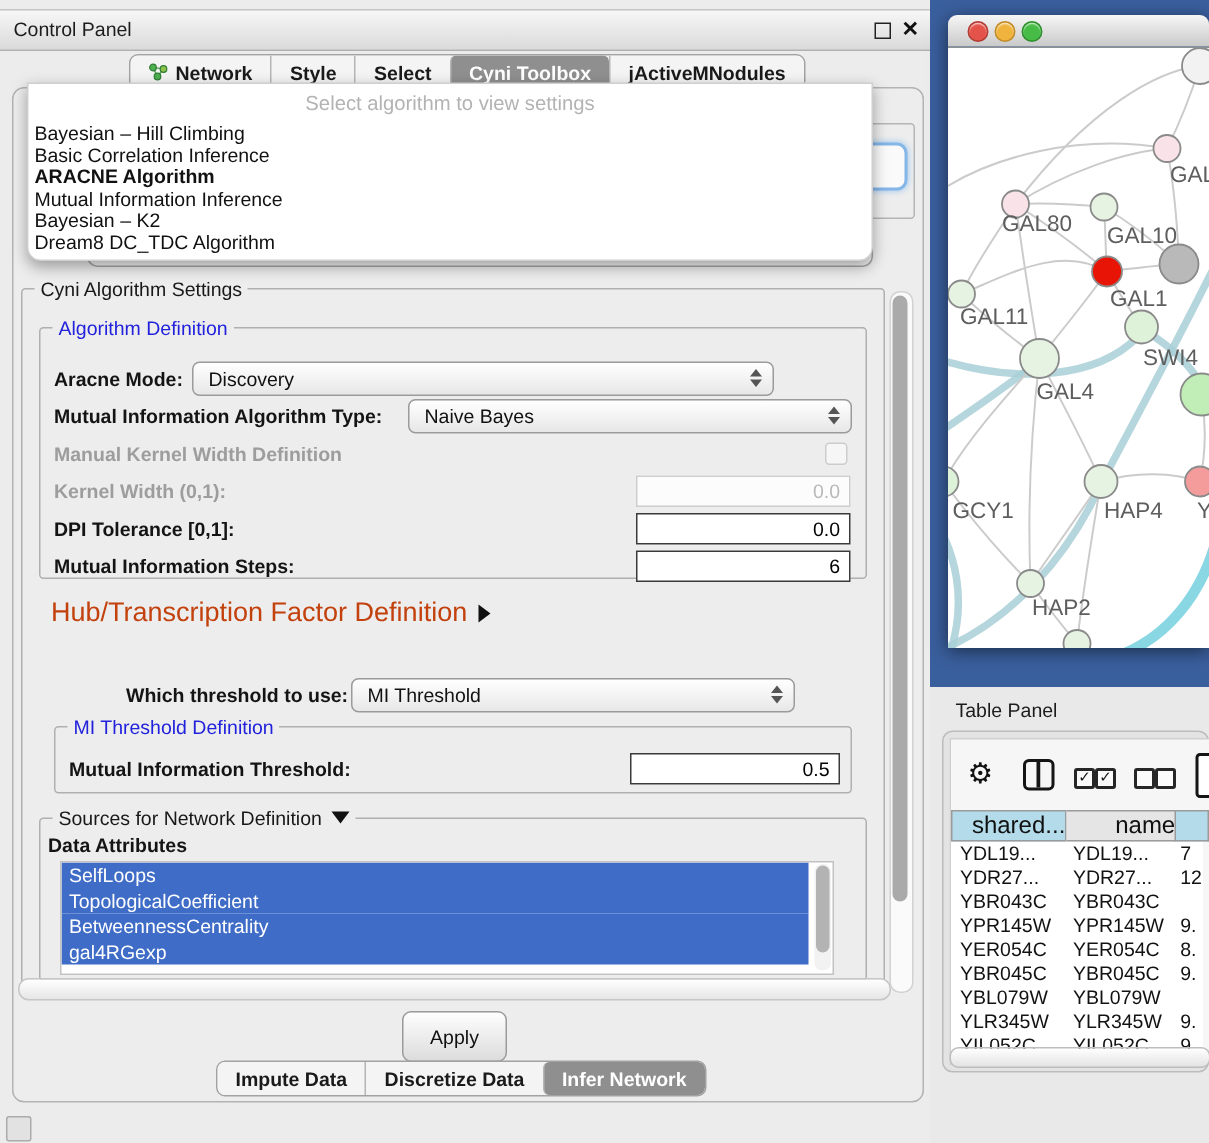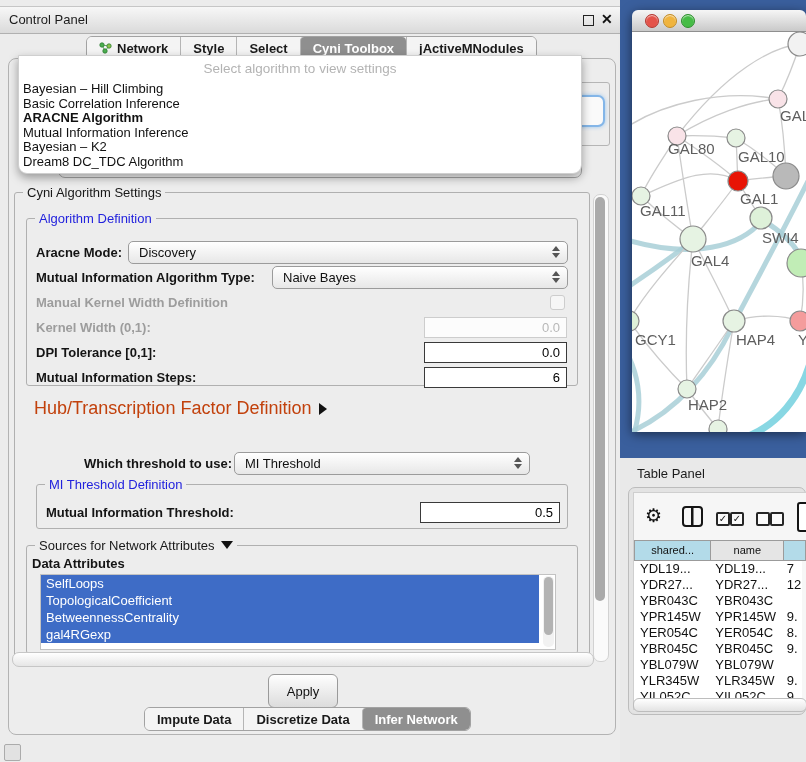--- a/index.html
+++ b/index.html
@@ -124,21 +124,21 @@
   #ic-cols{position:absolute;left:682px;top:506px;width:17px;height:17px;border:2.5px solid #151515;border-radius:4px;
     background:linear-gradient(#151515,#151515) center/2.5px 100% no-repeat;z-index:5;}
   .cb-ic{position:absolute;width:10px;height:10px;border:2px solid #262626;border-radius:2px;background:#fafafa;
     font-size:10px;line-height:9px;text-align:center;color:#141414;z-index:5;}
   #ic-ck1{left:716px;top:512px;} #ic-ck2{left:730px;top:512px;}
   #ic-un1{left:756px;top:512px;} #ic-un2{left:770px;top:512px;}
   #ic-file{position:absolute;left:797px;top:502px;width:16px;height:26px;border:2.5px solid #151515;border-radius:3px;background:#fff;z-index:5;}
 
   #tbl-head{position:absolute;left:634px;top:540px;width:172px;height:21px;display:flex;z-index:6;}
   .hcell{box-sizing:border-box;border:1px solid #9b9b9b;border-left:none;background:#e5e5e5;
-    font-size:11px;color:#111;text-align:center;line-height:19px;overflow:hidden;}
+    font-size:16px;color:#111;text-align:right;line-height:19px;overflow:hidden;}
   .hcell:first-child{border-left:1px solid #9b9b9b;}
   .hcell.sel{background:#b3dbe9;}
   .c0{width:79px;} .c1{width:75px;} .c2{width:22px;}
   #tbl-body{position:absolute;left:634px;top:561px;width:168px;height:139px;background:#fff;overflow:hidden;z-index:5;}
   .trow{display:flex;height:16px;}
   .tcell{box-sizing:border-box;padding-left:6px;font-size:13px;color:#121212;line-height:16px;white-space:nowrap;overflow:hidden;}
   #tbl-hscroll{position:absolute;left:633px;top:698px;width:172px;height:12px;border:1px solid #bdbdbd;
     border-radius:6px;background:linear-gradient(#ffffff,#e3e3e3);z-index:7;}
 
   .net-icon svg{display:block;}
@@ -204,26 +204,26 @@
     <span class="legend">Cyni Algorithm Settings</span>
   </div>
   <div id="grp-algodef" class="group">
     <span class="legend blue">Algorithm Definition</span>
   </div>
   <div id="grp-mith" class="group">
     <span class="legend blue">MI Threshold Definition</span>
   </div>
   <div id="grp-sources" class="group">
     <span class="legend">
-      <span>Sources for Network Attributes</span><span class="tri-down"></span>
+      <span>Sources for Network Definition</span><span class="tri-down"></span>
     </span>
   </div>
 
   <span class="lbl b" style="left:36px;top:245px;">Aracne Mode:</span>
-  <div class="combo" style="left:128px;top:241px;width:440px;">
+  <div class="combo" style="left:128px;top:241px;width:388px;">
     <span class="cv">Discovery</span>
     <span class="spin">
         <i class="up"></i>
         <i class="dn"></i>
       </span>
   </div>
 
   <span class="lbl b" style="left:36px;top:270px;">Mutual Information Algorithm Type:</span>
   <div class="combo" style="left:272px;top:266px;width:296px;">
     <span class="cv">Naive Bayes</span>

